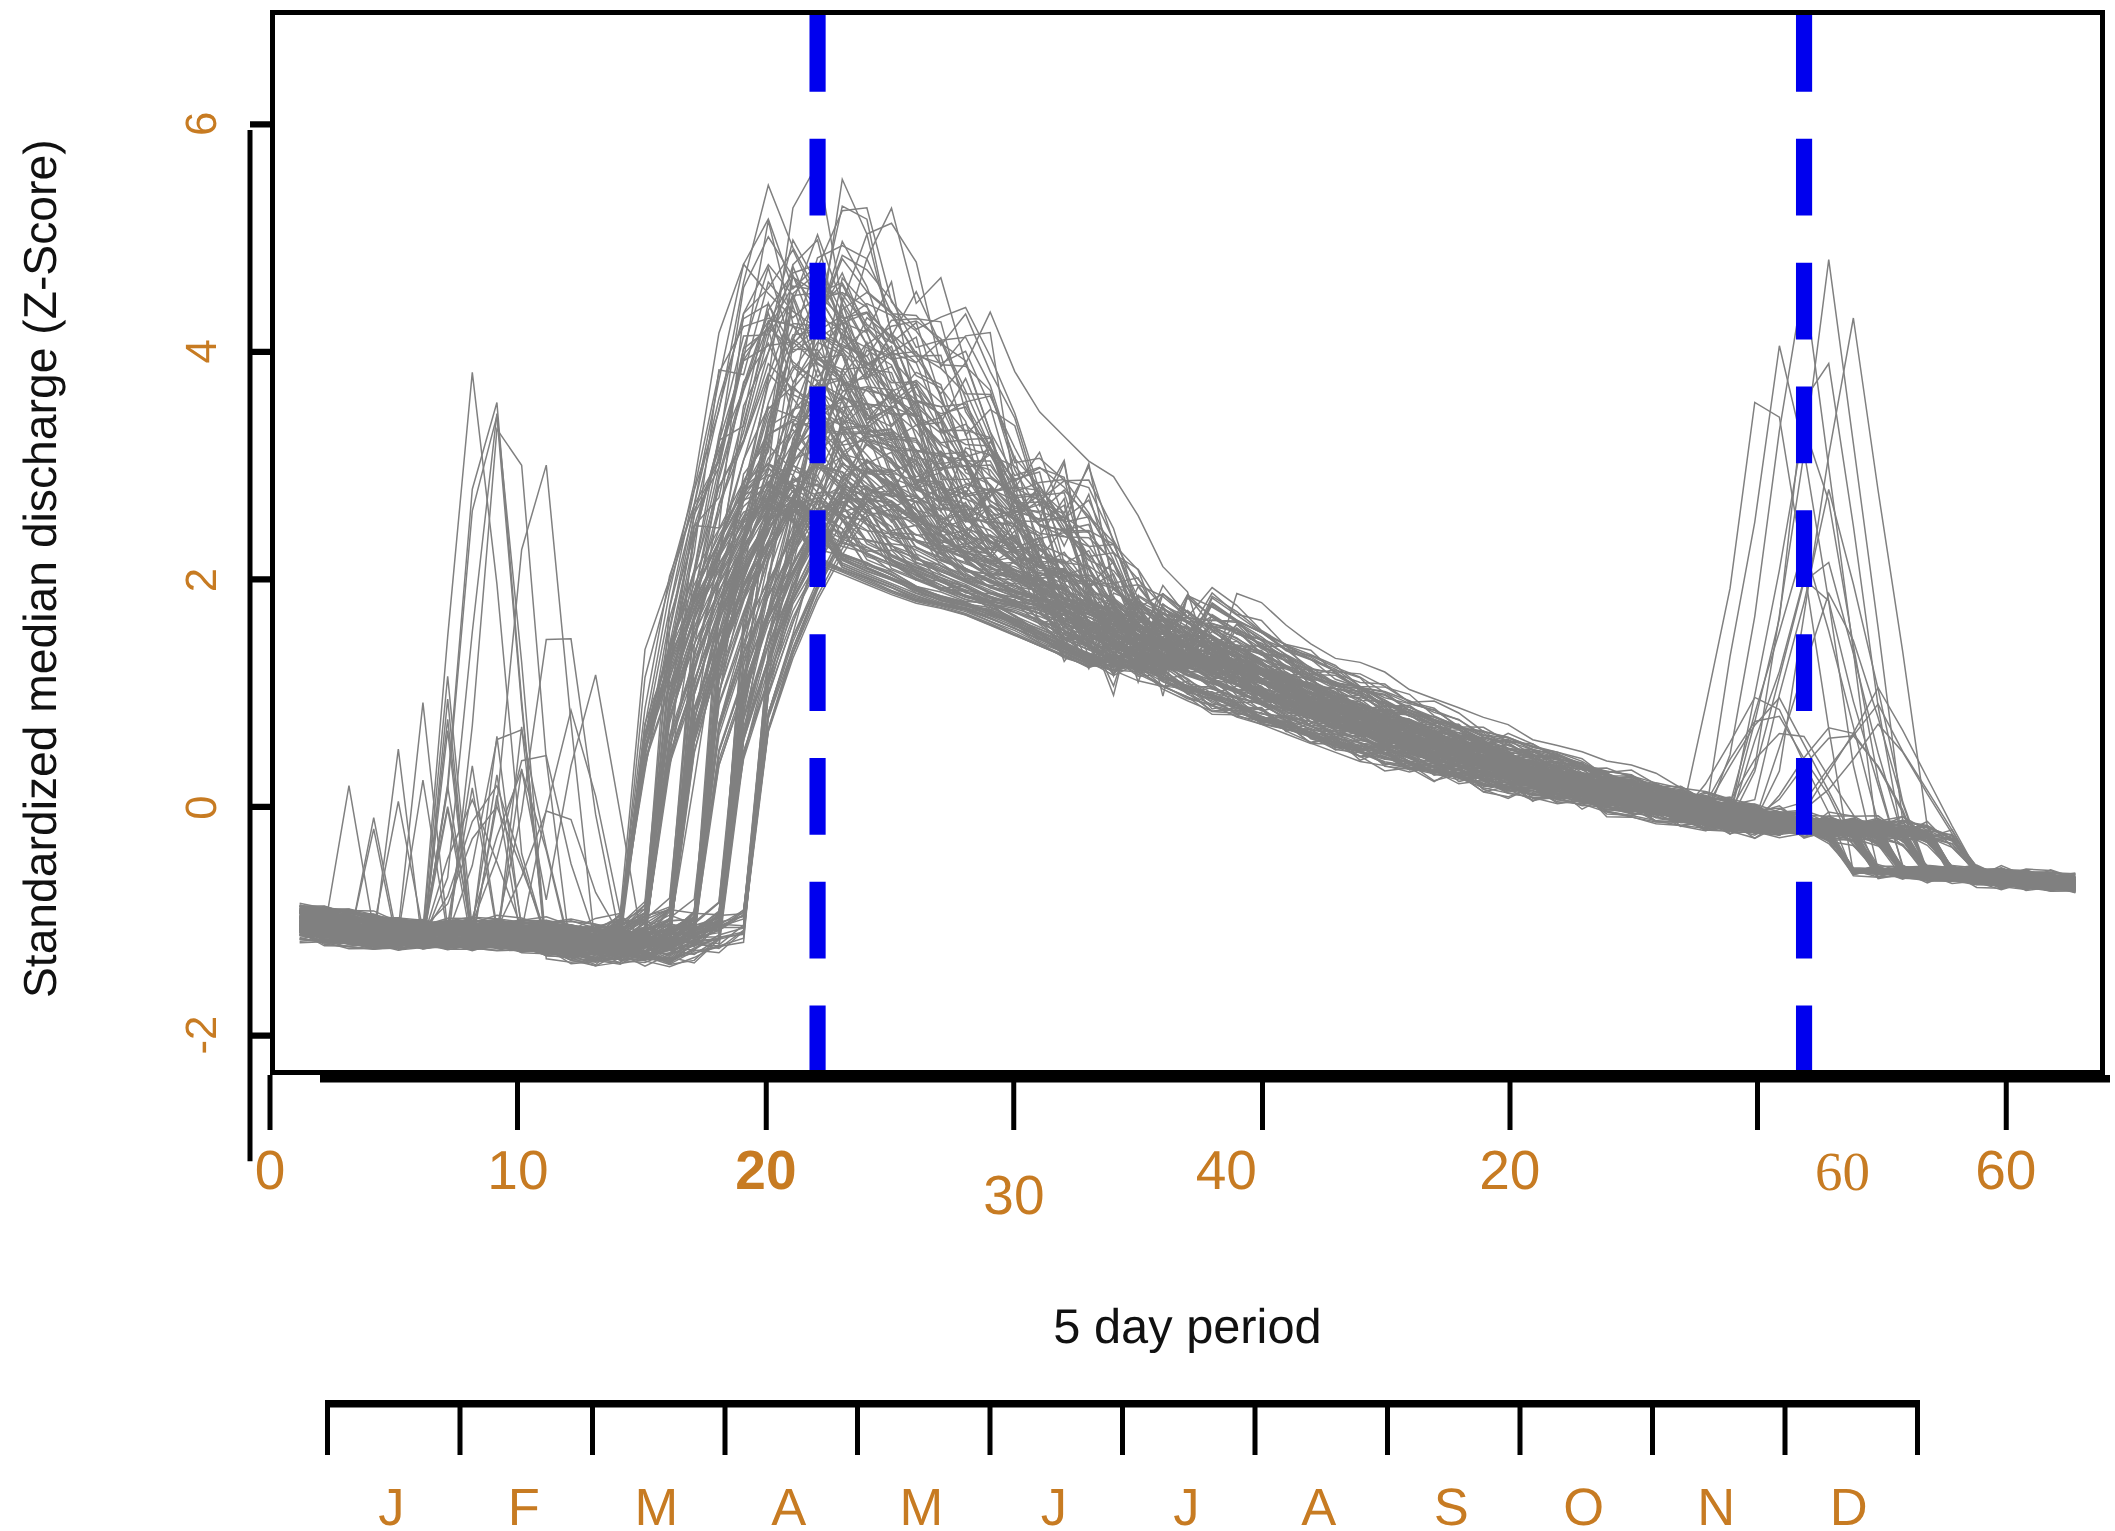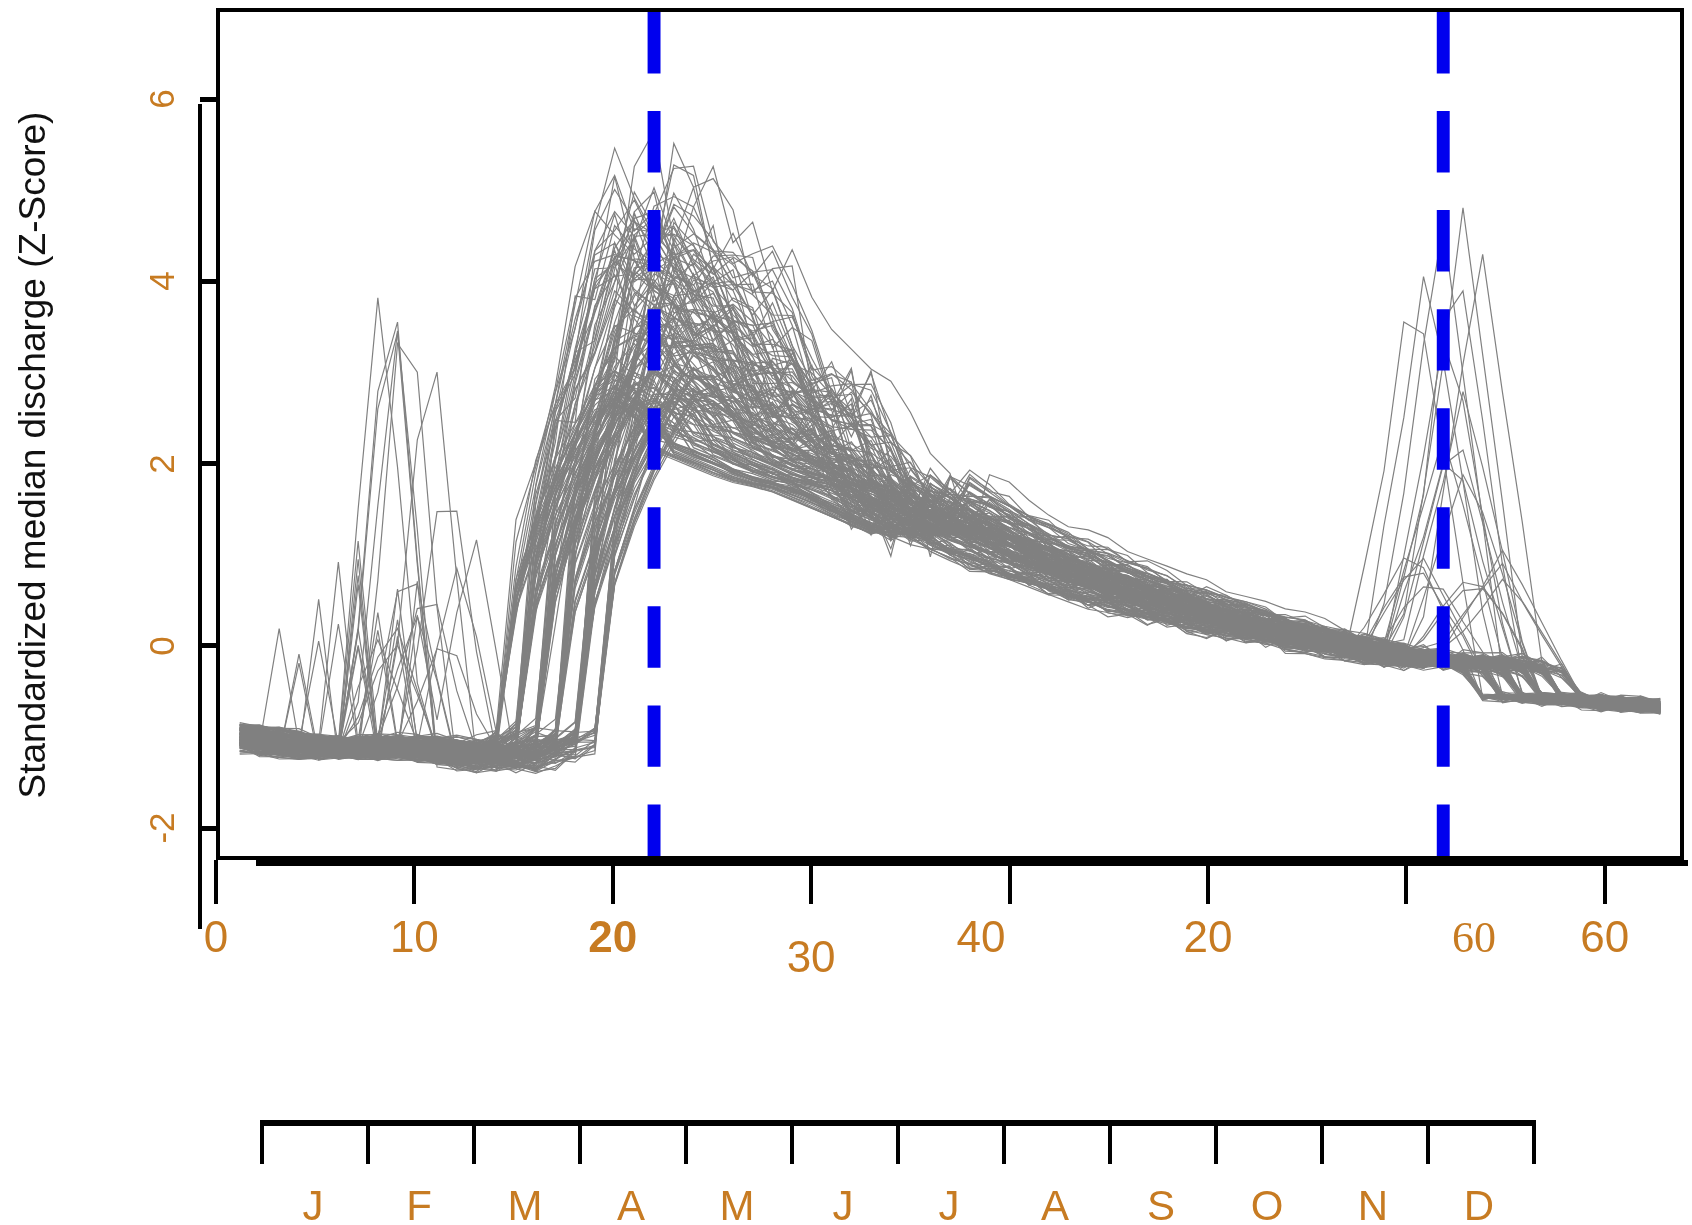--- a/index.html
+++ b/index.html
@@ -274,20 +274,21 @@
       <div class="xtlabel" style="left: 595.135px; margin-top: 20px;">30</div>
       <div class="xtickline" style="left: 791.514px;"></div>
       <div class="xtlabel" style="left: 765px;">40</div>
       <div class="xtickline" style="left: 989.892px;"></div>
       <div class="xtlabel" style="left: 991.892px;">20</div>
       <div class="xtickline" style="left: 1188.27px;"></div>
       <div class="xtlabel" style="left: 1258px; font-family: Liberation Serif, serif;">60</div>
       <div class="xtickline" style="left: 1386.65px;"></div>
       <div class="xtlabel" style="left: 1388.65px;">60</div>
     </div>
+  <div id="xlab">5 day period</div>
 
   <div id="monthaxis">
     <div id="monthbar"></div>
   <div class="mtick" style="left: 0px;"></div>
       <div class="mtick" style="left: 106px;"></div>
       <div class="mtick" style="left: 212px;"></div>
       <div class="mtick" style="left: 318px;"></div>
       <div class="mtick" style="left: 424px;"></div>
       <div class="mtick" style="left: 530px;"></div>
       <div class="mtick" style="left: 636px;"></div>

